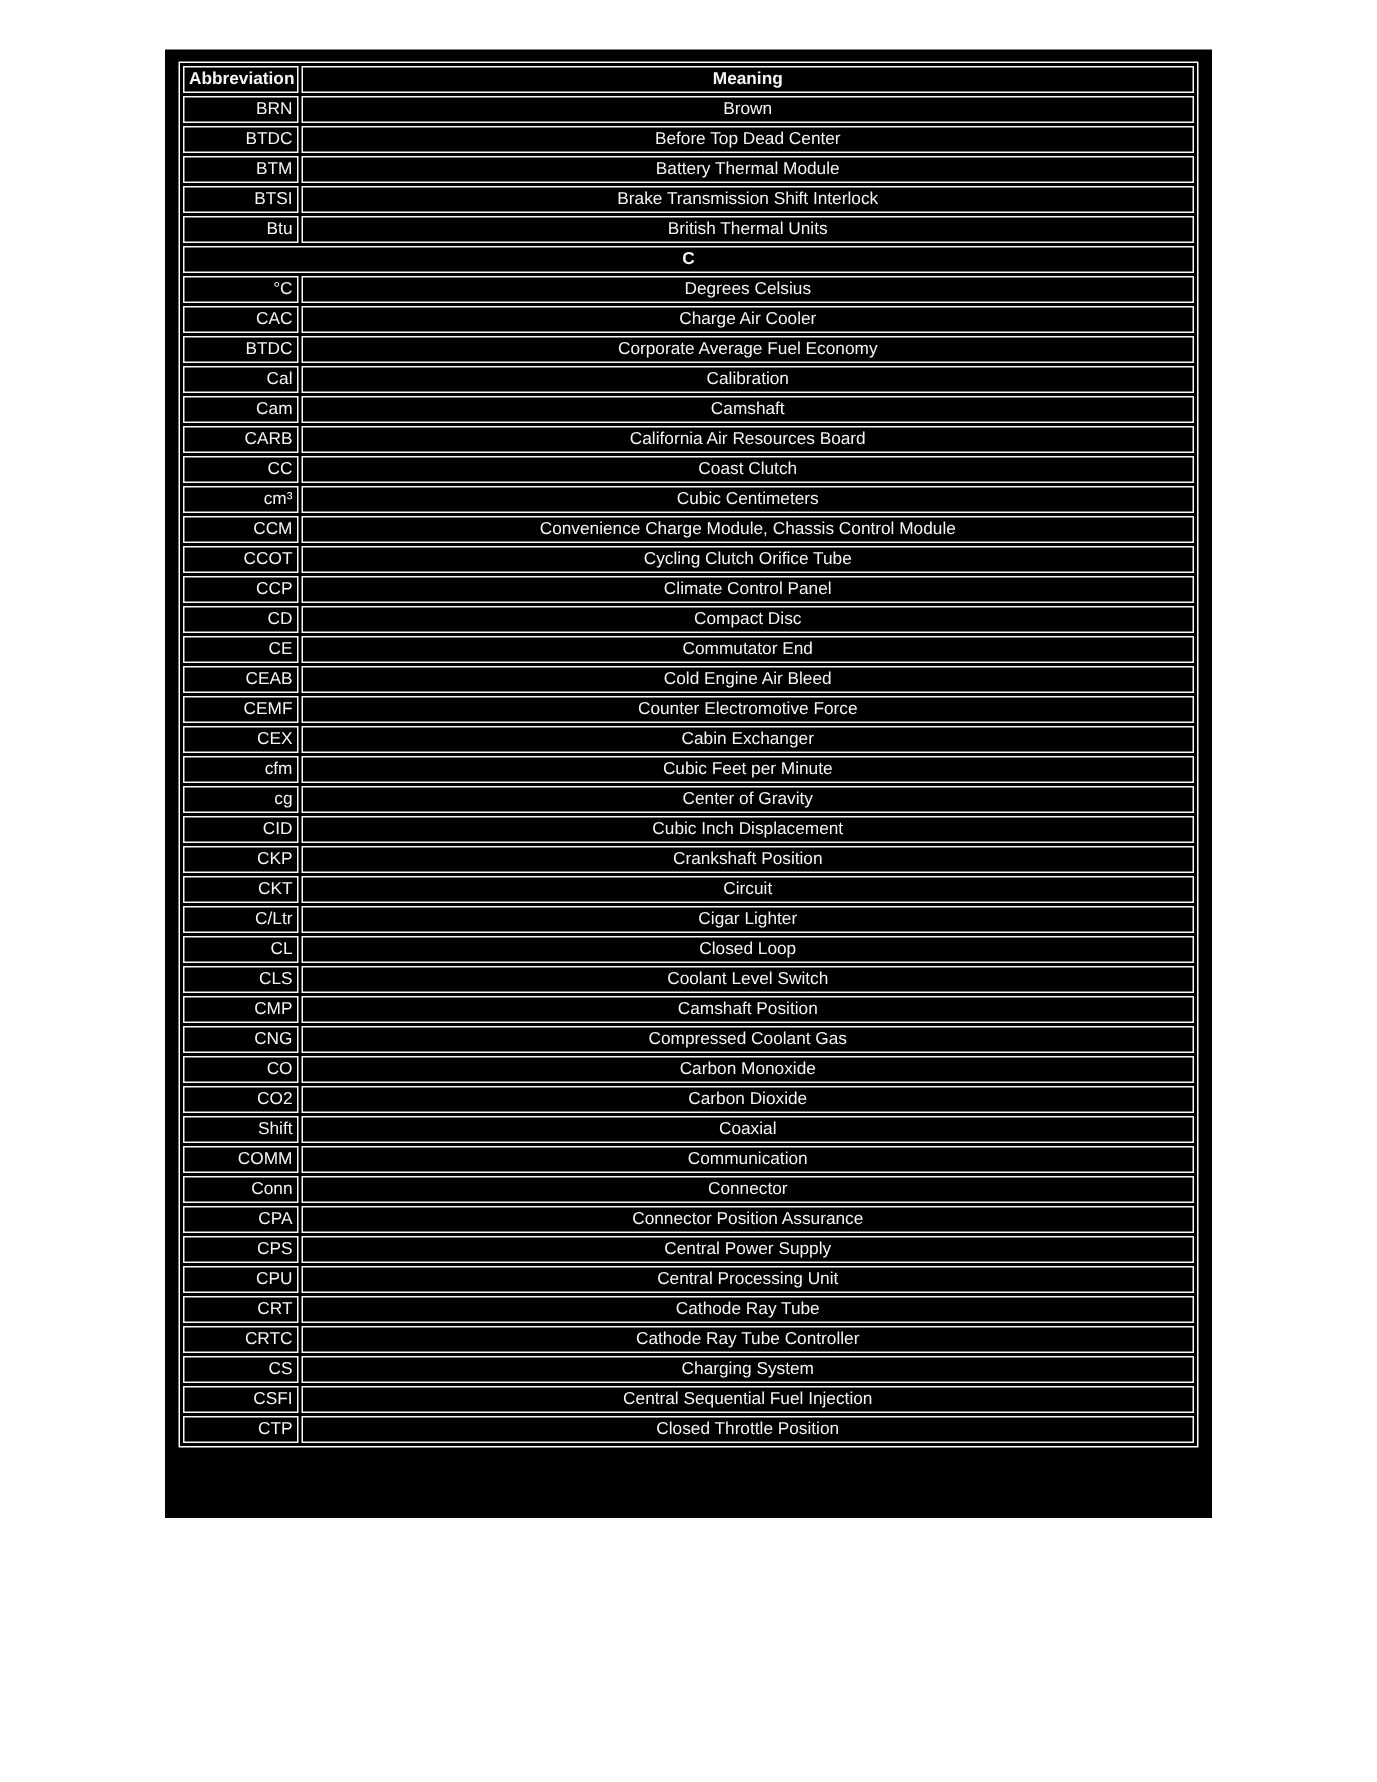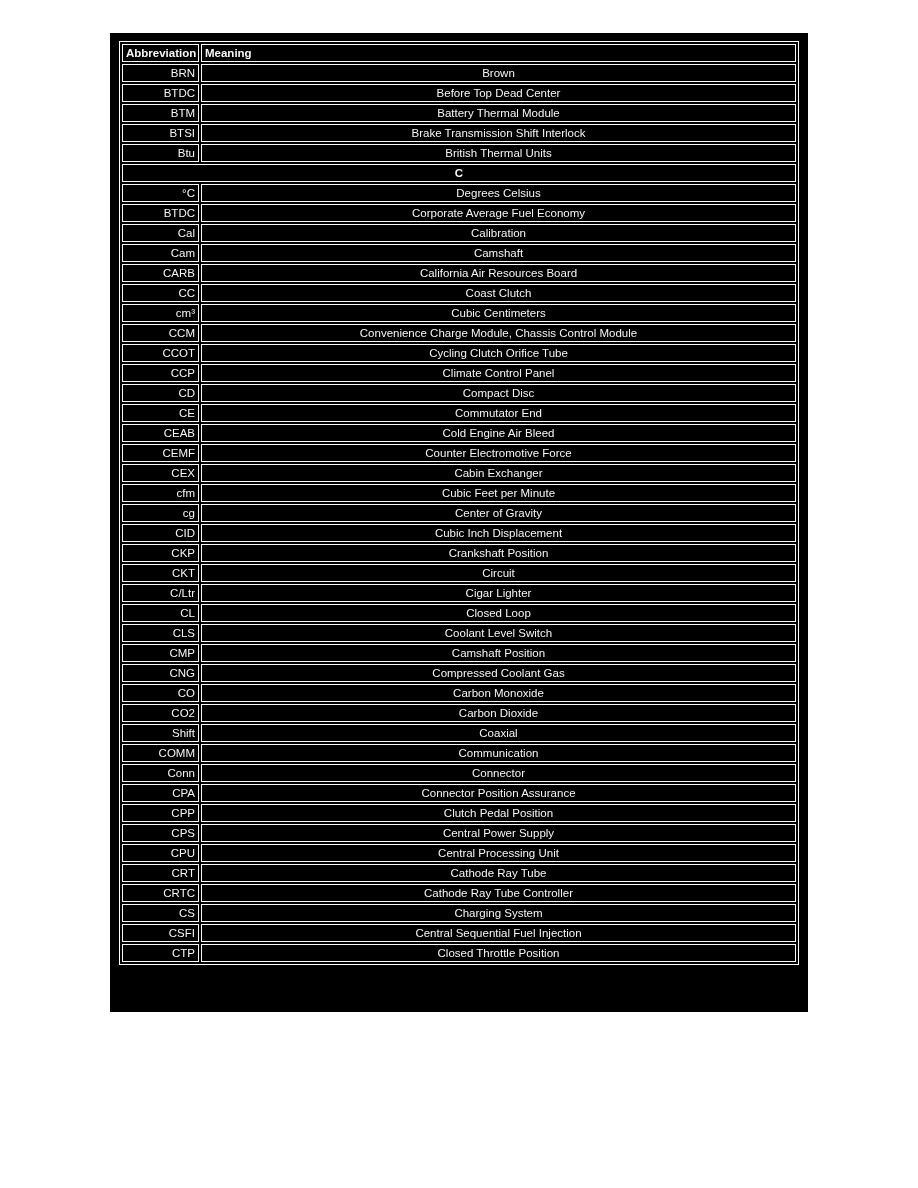--- a/index.html
+++ b/index.html
@@ -38,21 +38,21 @@
     font-size: 11.5px;
     height: 16px;
     line-height: 16px;
     padding: 0 3px;
     overflow: hidden;
     white-space: nowrap;
   }
   col.abbr-col { width: 77px; }
   th.header-cell {
     font-weight: bold;
-    text-align: left;
+    text-align: center;
     color: #ffffff;
   }
   td.abbr-cell {
     text-align: right;
   }
   td.meaning-cell {
     text-align: center;
   }
   td.section-cell {
     text-align: center;
@@ -97,20 +97,24 @@
           <td class="meaning-cell">British Thermal Units</td>
         </tr>
         <tr>
           <td colspan="2" class="section-cell">C</td>
         </tr>
         <tr>
           <td class="abbr-cell">°C</td>
           <td class="meaning-cell">Degrees Celsius</td>
         </tr>
         <tr>
+          <td class="abbr-cell">CAC</td>
+          <td class="meaning-cell">Charge Air Cooler</td>
+        </tr>
+        <tr>
           <td class="abbr-cell">BTDC</td>
           <td class="meaning-cell">Corporate Average Fuel Economy</td>
         </tr>
         <tr>
           <td class="abbr-cell">Cal</td>
           <td class="meaning-cell">Calibration</td>
         </tr>
         <tr>
           <td class="abbr-cell">Cam</td>
           <td class="meaning-cell">Camshaft</td>
@@ -215,24 +219,20 @@
           <td class="abbr-cell">COMM</td>
           <td class="meaning-cell">Communication</td>
         </tr>
         <tr>
           <td class="abbr-cell">Conn</td>
           <td class="meaning-cell">Connector</td>
         </tr>
         <tr>
           <td class="abbr-cell">CPA</td>
           <td class="meaning-cell">Connector Position Assurance</td>
-        </tr>
-        <tr>
-          <td class="abbr-cell">CPP</td>
-          <td class="meaning-cell">Clutch Pedal Position</td>
         </tr>
         <tr>
           <td class="abbr-cell">CPS</td>
           <td class="meaning-cell">Central Power Supply</td>
         </tr>
         <tr>
           <td class="abbr-cell">CPU</td>
           <td class="meaning-cell">Central Processing Unit</td>
         </tr>
         <tr>

